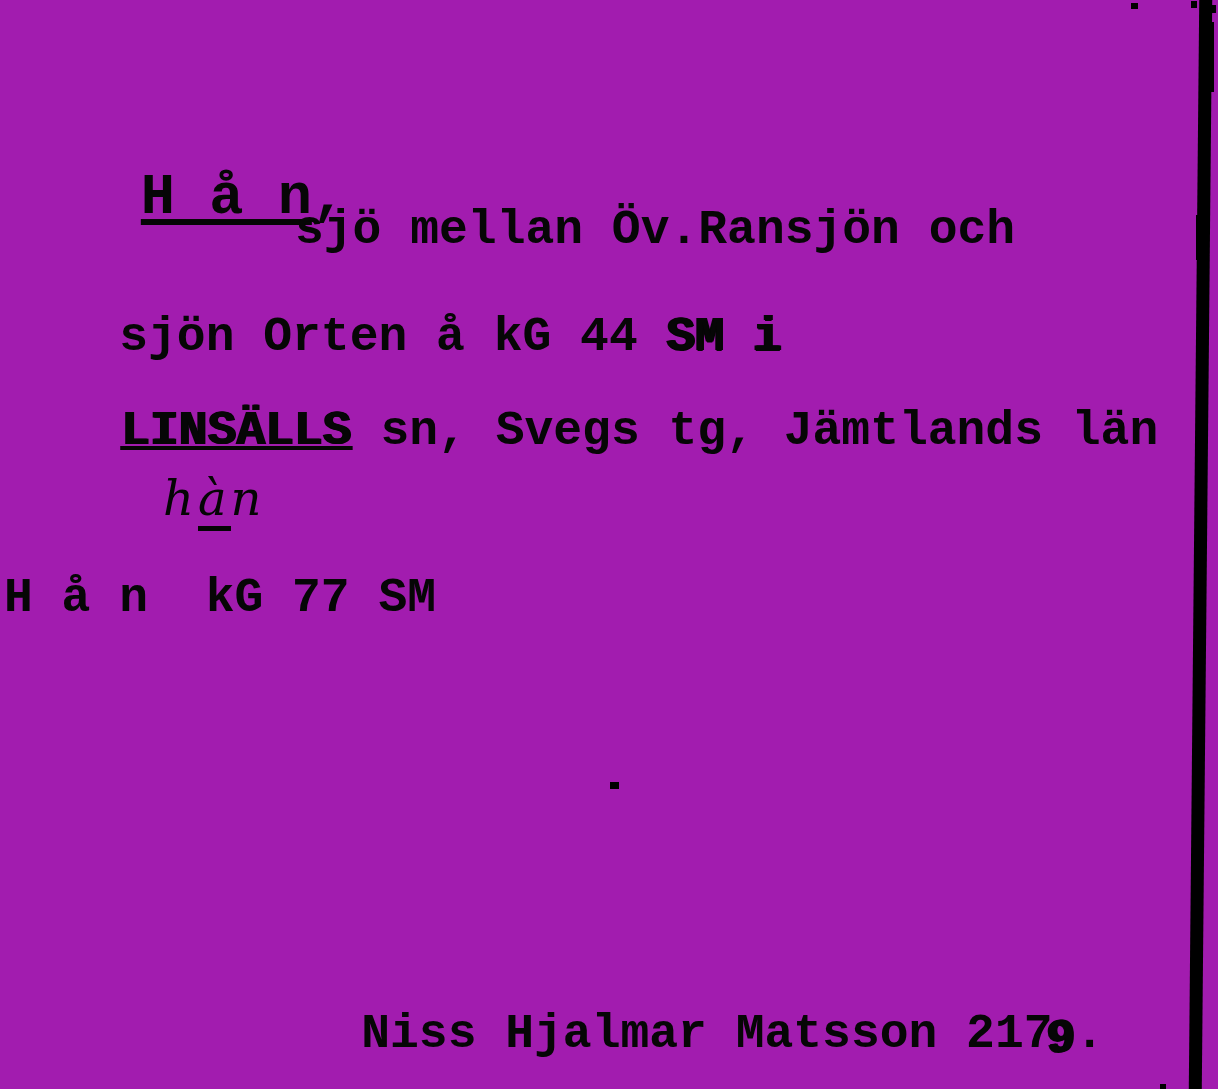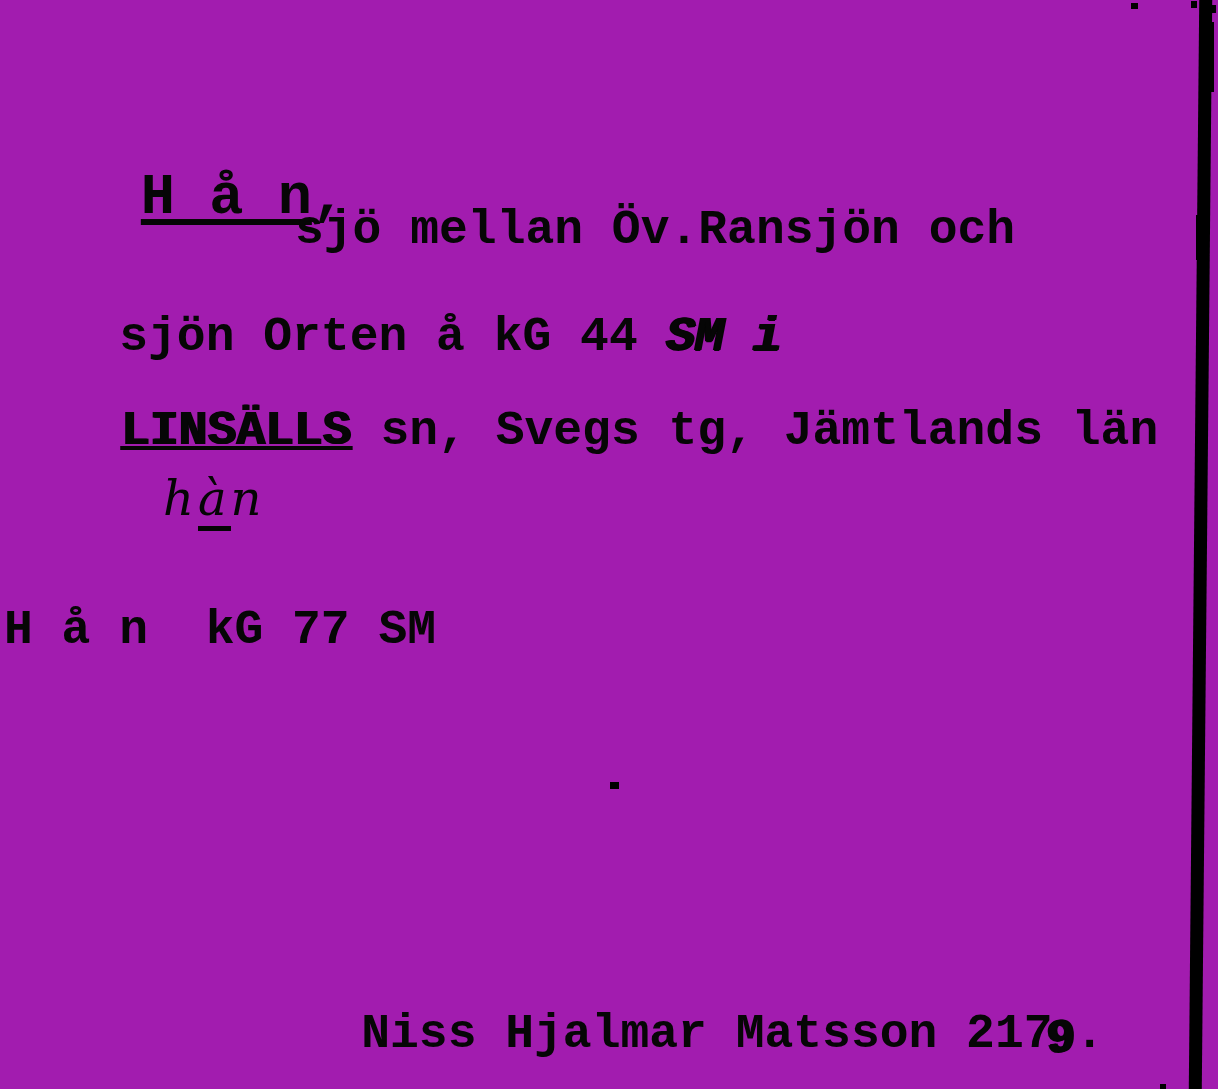--- a/index.html
+++ b/index.html
@@ -27,21 +27,20 @@
     text-underline-offset: 6px;
   }
   .u-parish {
     text-decoration: underline;
     text-decoration-thickness: 4px;
     text-underline-offset: 2px;
     text-shadow: 1px 0 0 currentColor, -1px 0 0 currentColor;
   }
   .heavy {
     text-shadow: 1.2px 0 0 currentColor, -1.2px 0 0 currentColor, 0 1px 0 currentColor;
-    font-style: italic;
   }
   .phonetic {
     position: absolute;
     left: 86px;
     top: 414px;
     font-family: "DejaVu Serif", serif;
     font-style: italic;
     font-weight: 400;
     font-size: 48px;
     letter-spacing: 4px;
@@ -95,21 +94,21 @@
   </div>
 
   <div class="tw" style="left:6px; top:352px;text-align:center;">
     <span class="u-parish">LINSÄLLS</span><span> sn, Svegs tg, Jämtlands län</span>
   </div>
 
   <div class="phonetic">
     <span>h</span><span class="phon-u">à</span><span>n</span>
   </div>
 
-  <div class="tw" style="left:4px; top:604px;">H å n  kG 77 SM</div>
+  <div class="tw" style="left:4px; top:572px;">H å n  kG 77 SM</div>
 
   <div class="tw" style="left:246px; top:955px;">
     <span>Niss Hjalmar Matsson 217</span><span class="overstruck-digit">9</span><span>.</span>
   </div>
 
   <div class="scan-bar"></div>
   <div class="artifact a1"></div>
   <div class="artifact a2"></div>
   <div class="artifact a3"></div>
   <div class="artifact a4"></div>

